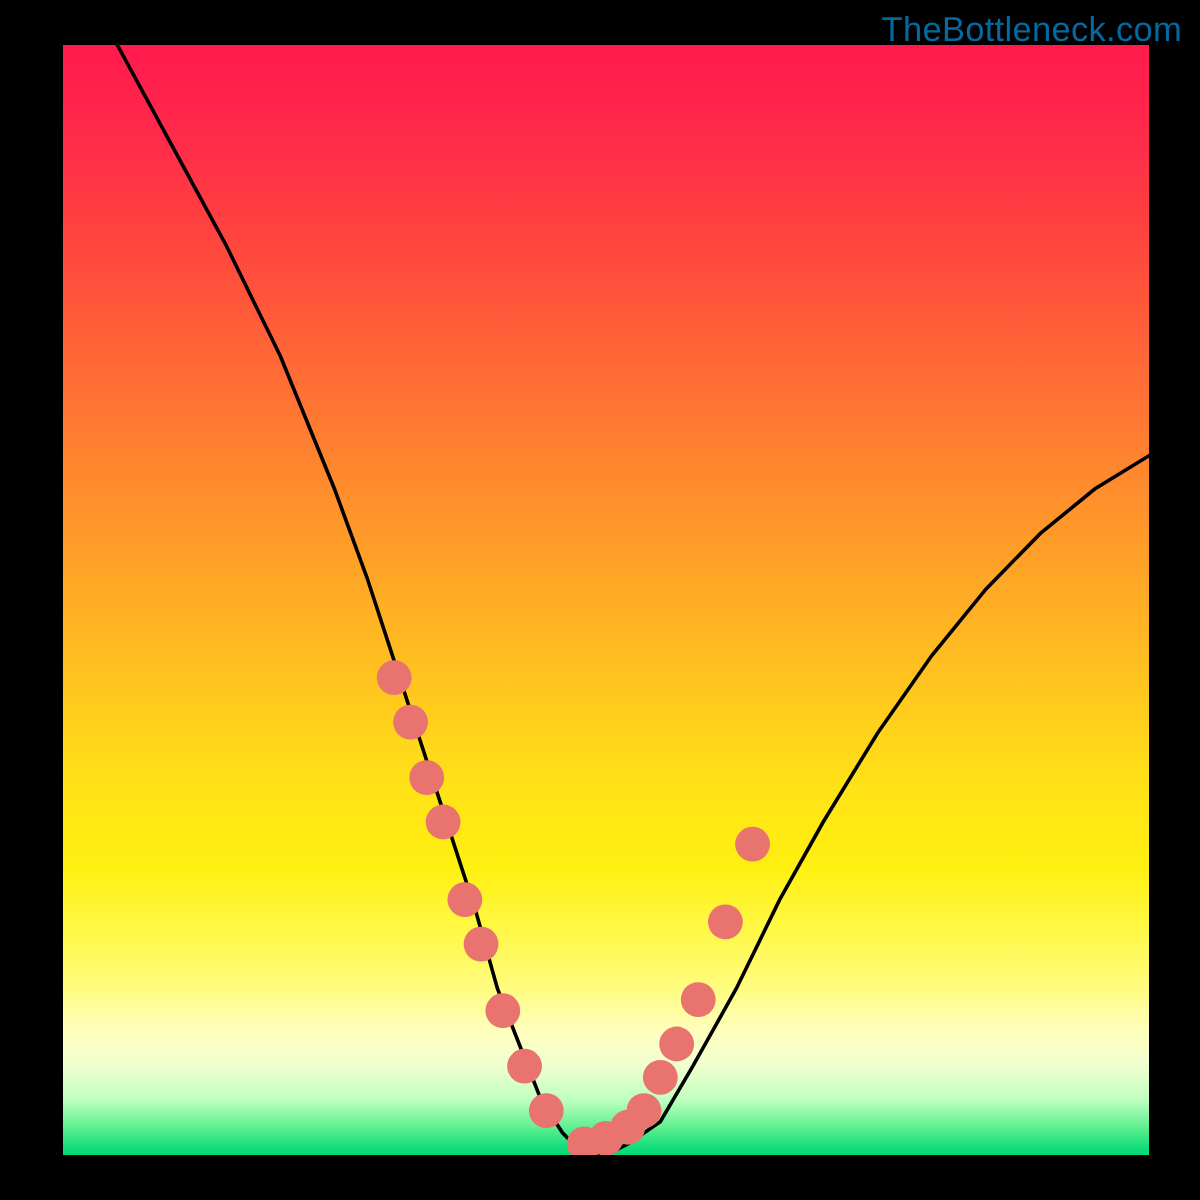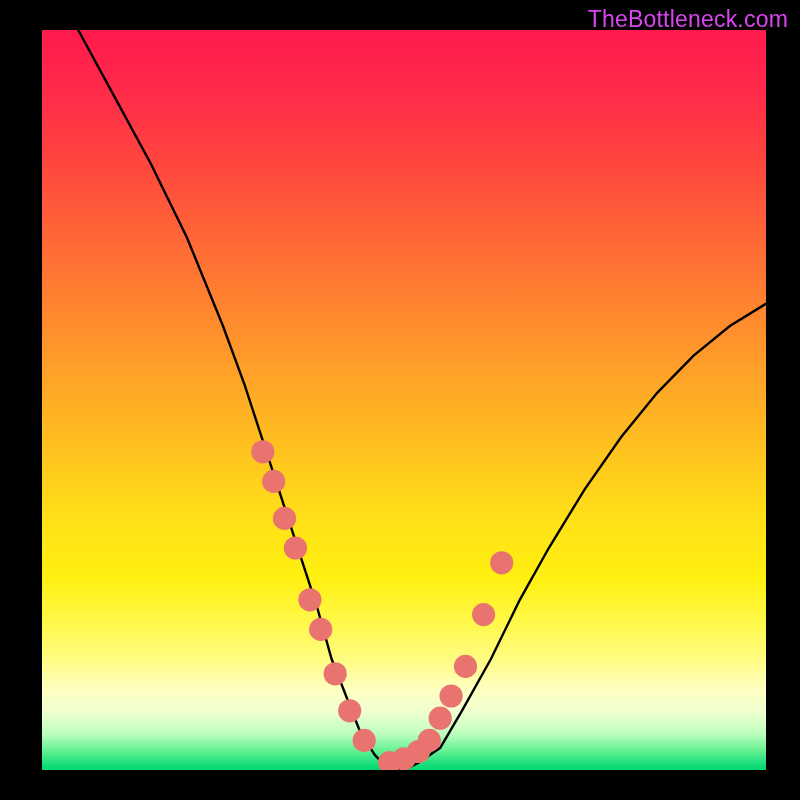--- a/index.html
+++ b/index.html
@@ -50,21 +50,21 @@
     top: 0;
     width: 724px;
     height: 740px;
   }
   .watermark {
     position: absolute;
     top: 6px;
     right: 12px;
     font-family: Arial, Helvetica, sans-serif;
     font-size: 23px;
-    color: #d946ef;
+    color: #0369a1;
     font-weight: 500;
     letter-spacing: 0.2px;
   }
 </style>
 </head>
 <body>
 
 <div class="frame">
   <div class="plot">
     <svg class="curve" viewBox="0 0 724 740" preserveAspectRatio="none">

